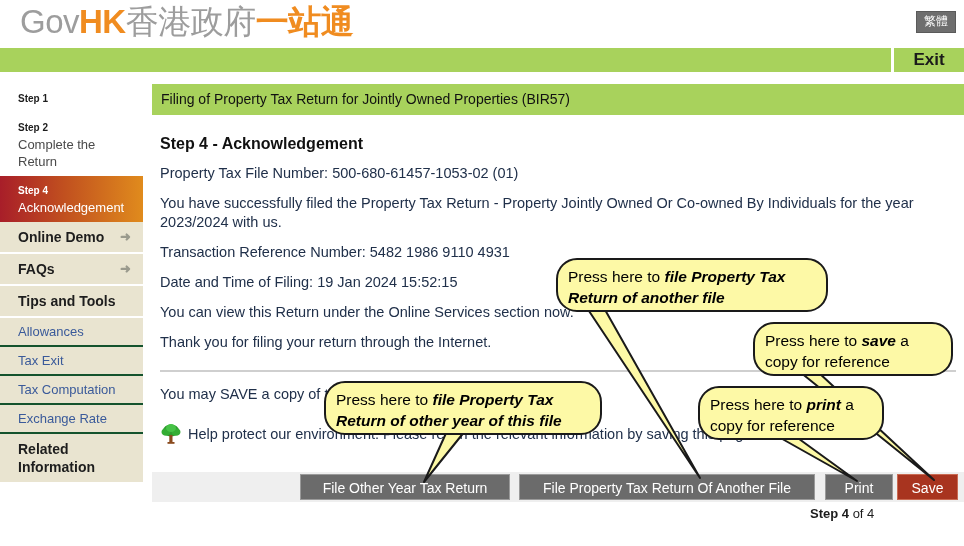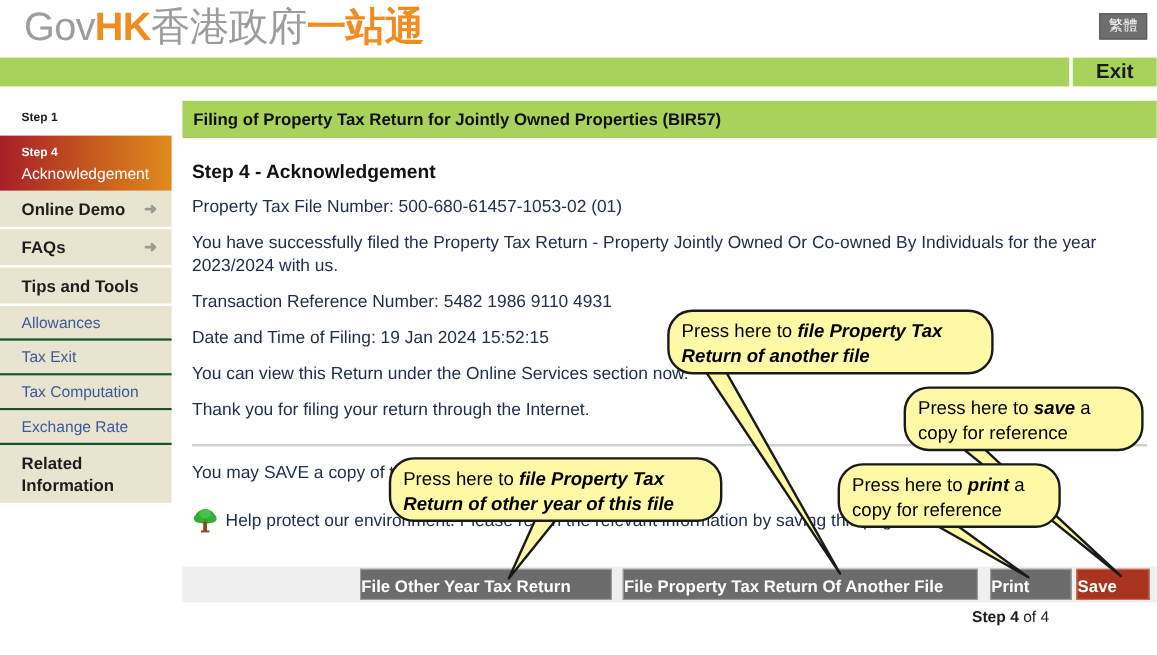--- a/index.html
+++ b/index.html
@@ -130,21 +130,21 @@
   
   #main {
     position: absolute;
     left: 152px; top: 84px;
     width: 812px;
   }
   #page-banner {
     background: #a8d25c;
     color: #111111;
     font-size: 14px;
-    font-weight: bold;
+    font-weight: normal;
     padding: 7px 9px 7px 9px;
     line-height: 17px;
   }
   #step-title {
     font-size: 16px;
     font-weight: bold;
     color: #111111;
     margin: 20px 0 0 8px;
   }
   .para {
@@ -180,23 +180,23 @@
     left: 152px; top: 472px;
     width: 812px; height: 30px;
     background: #efefef;
   }
   .btn {
     position: absolute;
     top: 2px;
     height: 26px;
     line-height: 26px;
     font-size: 14px;
-    font-weight: bold;
+    font-weight: normal;
     color: #ffffff;
-    text-align: left;
+    text-align: center;
     background: #6b6b6b;
     border: 1px solid #9a9a9a;
     box-sizing: border-box;
     white-space: nowrap;
   }
   #btn-other-year { left: 148px; width: 210px; }
   #btn-another-file { left: 367px; width: 296px; }
   #btn-print { left: 673px; width: 68px; }
   #btn-save {
     left: 745px; width: 61px;
@@ -254,20 +254,24 @@
   <div id="navbar-fill"></div>
   <div id="exit-btn">Exit</div>
 </div>
 
 <div id="sidebar">
 
   <div class="side-step">
     <span class="title">Step 1</span>
   </div>
 
+  <div class="side-step">
+    <span class="title">Step 2</span>
+    <span class="sub">Complete the Return</span>
+  </div>
 
 
   <div class="side-step active">
     <span class="title">Step 4</span>
     <span class="sub">Acknowledgement</span>
   </div>
 
   <div class="side-link">
     <span>Online Demo</span>
     <span class="arrow">➜</span>

